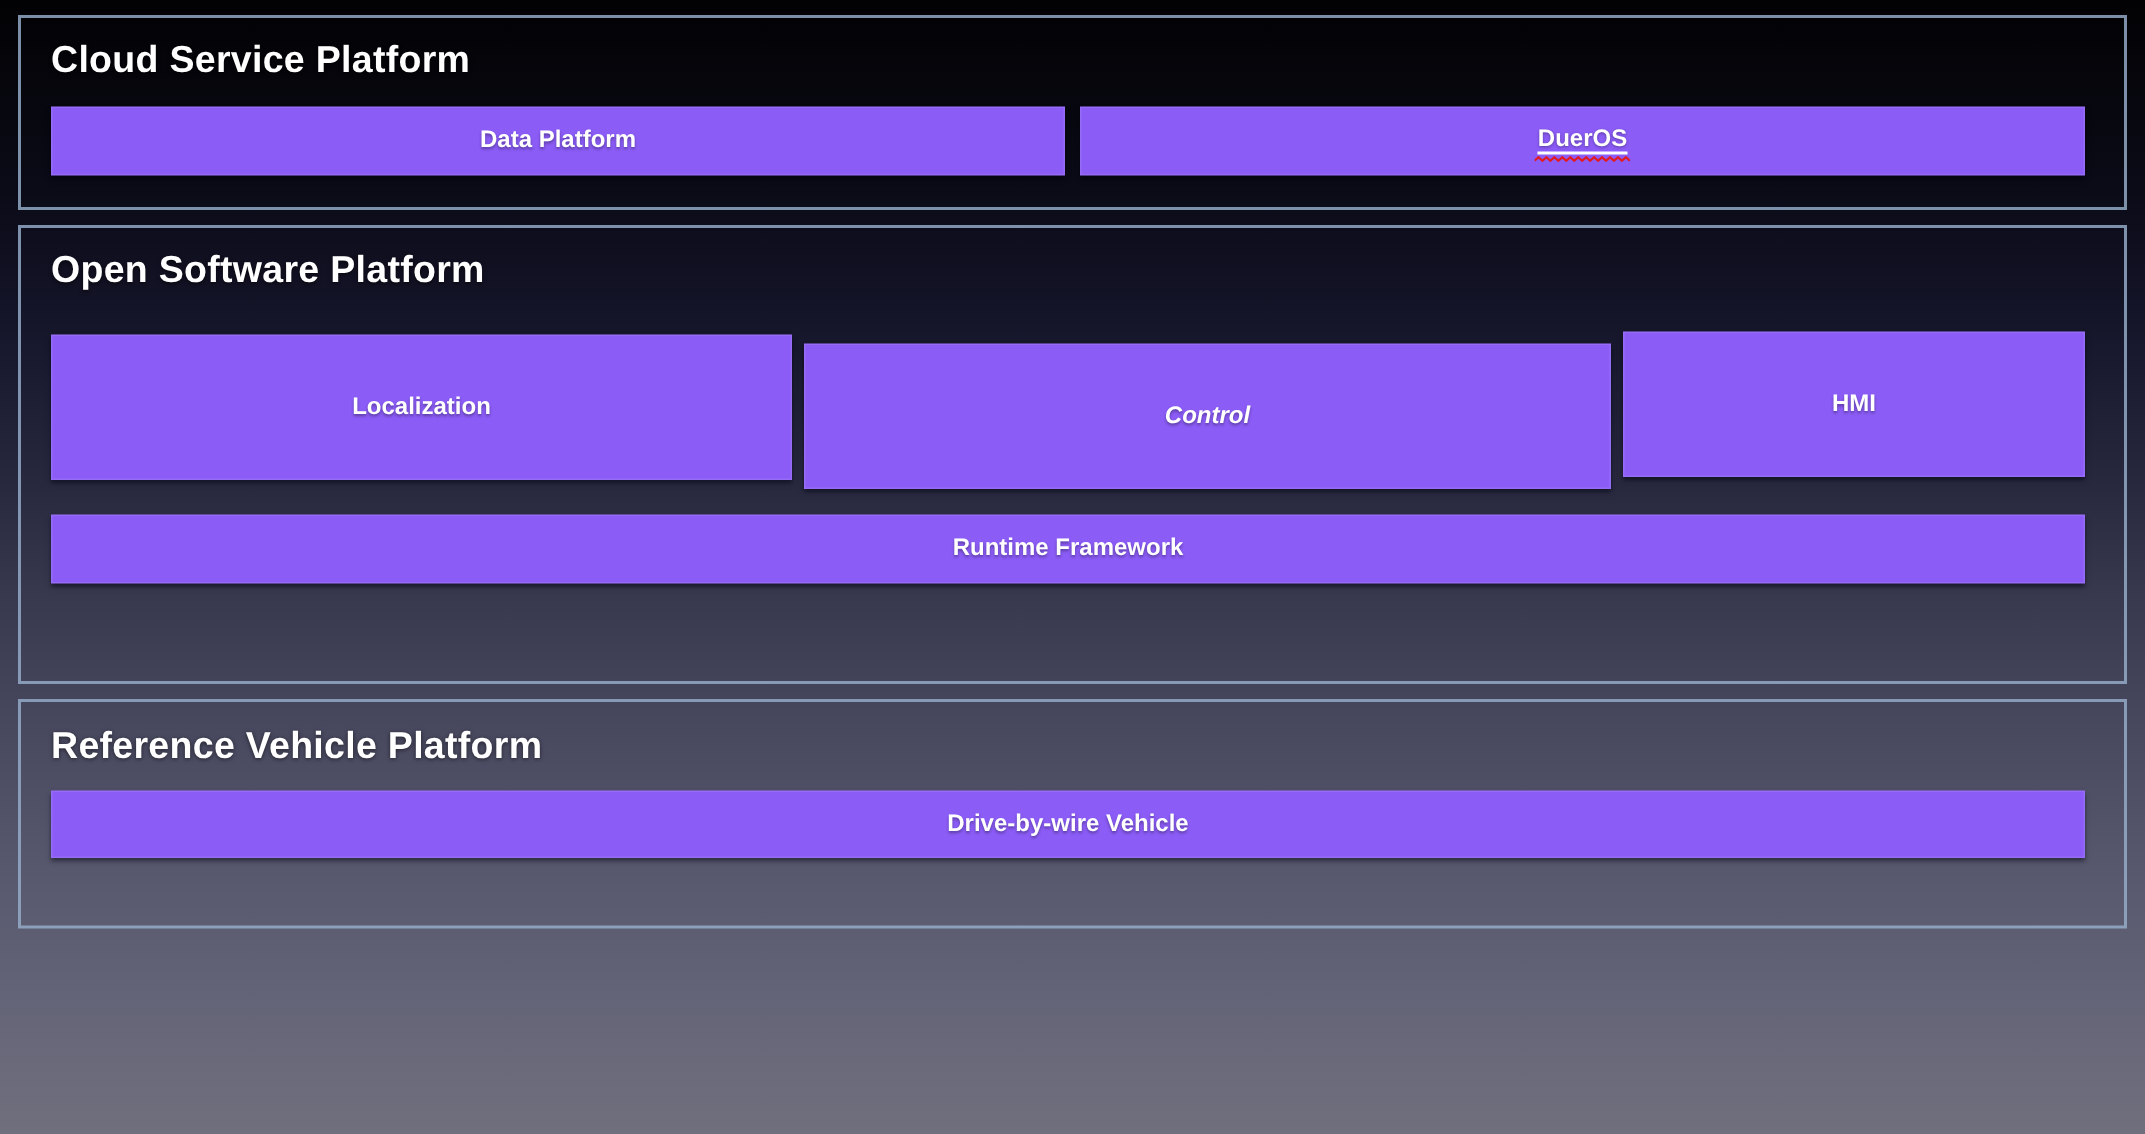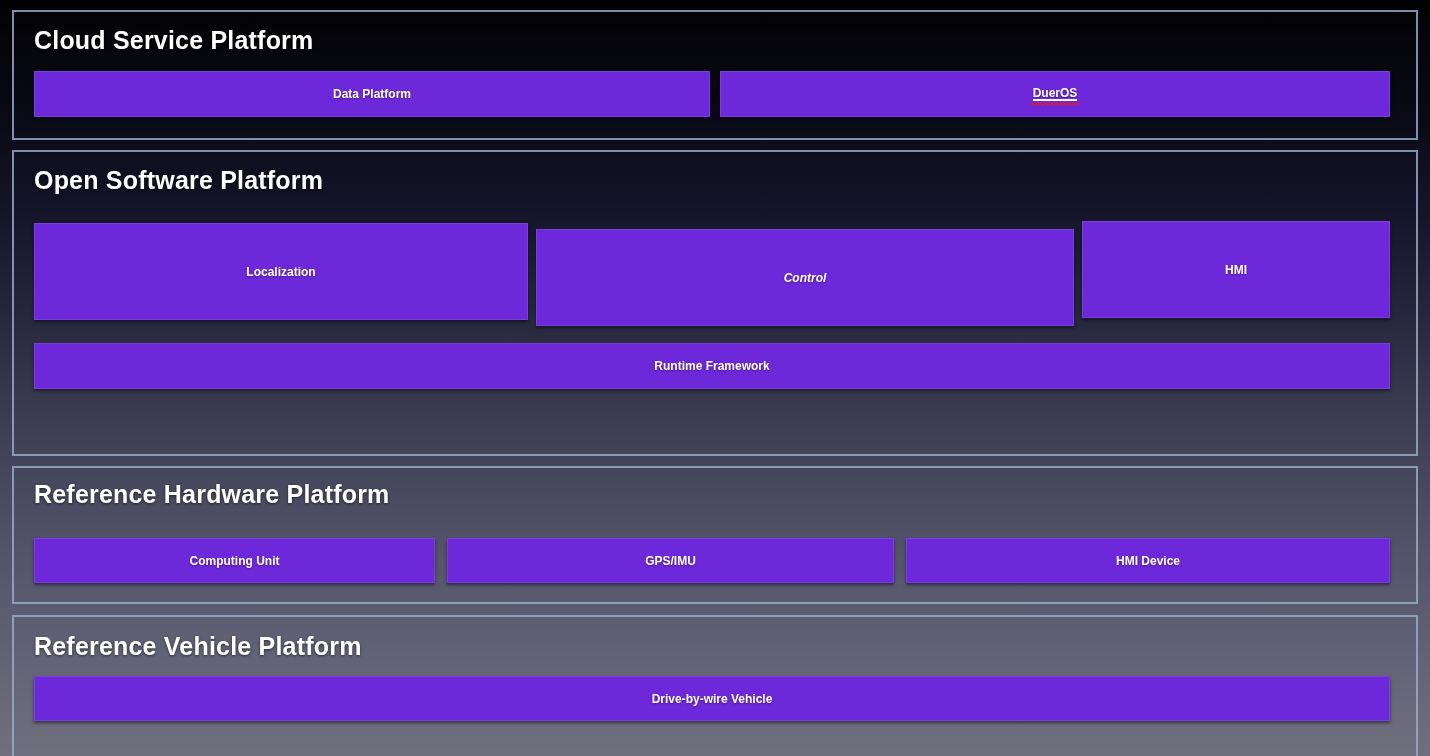--- a/index.html
+++ b/index.html
@@ -49,25 +49,25 @@
   .s2 .section-title { margin-top: 14px; }
   .s3 .section-title { margin-top: 12px; }
   .s4 .section-title { margin-top: 15px; }
 
   .row {
     display: flex;
     width: 100%;
   }
   .box {
     box-sizing: border-box;
-    background: #6d28d9;
+    background: #8b5cf6;
     border: 1px solid rgba(255,255,255,0.10);
     box-shadow: 0 2px 3px rgba(0, 0, 15, 0.5);
     color: #ffffff;
-    font-size: 12px;
+    font-size: 16px;
     font-weight: bold;
     display: flex;
     align-items: center;
     justify-content: center;
     text-align: center;
     text-shadow: 0 1px 2px rgba(0,0,0,0.35);
   }
 
   
   .s1 .row { margin-top: 16px; gap: 10px; }
@@ -148,34 +148,20 @@
       </div>
       <div class="box w-hmi">
         <span>HMI</span>
       </div>
     </div>
     <div class="box bar-runtime">
       <span>Runtime Framework</span>
     </div>
   </div>
 
-  <div class="section s3">
-    <div class="section-title">Reference Hardware Platform</div>
-    <div class="row">
-      <div class="box w-cu">
-        <span>Computing Unit</span>
-      </div>
-      <div class="box w-gps">
-        <span>GPS/IMU</span>
-      </div>
-      <div class="box w-hmid">
-        <span>HMI Device</span>
-      </div>
-    </div>
-  </div>
 
   <div class="section s4">
     <div class="section-title">Reference Vehicle Platform</div>
     <div class="box bar-vehicle">
       <span>Drive-by-wire Vehicle</span>
     </div>
   </div>
 
 </div>
 

